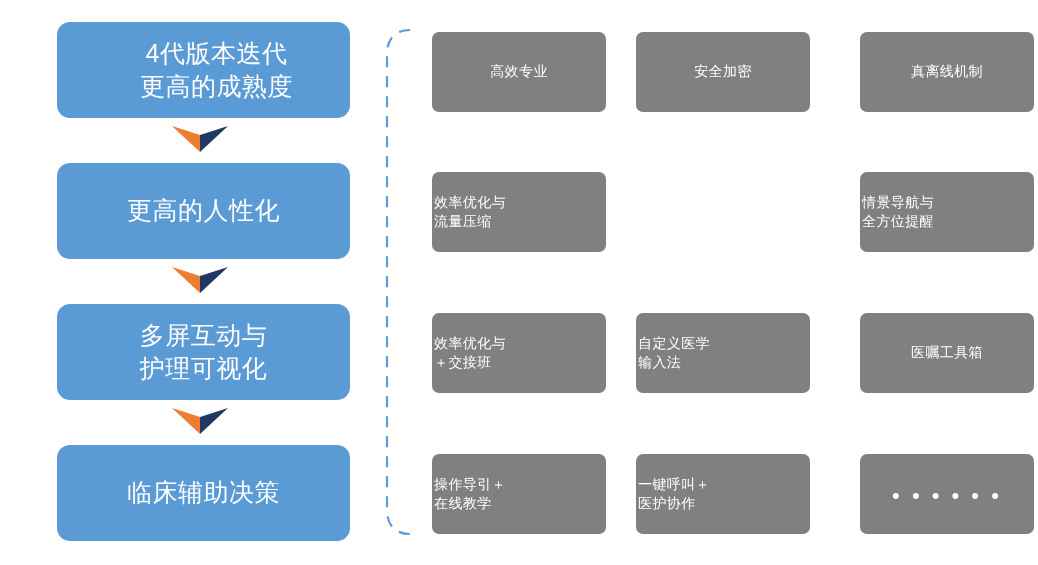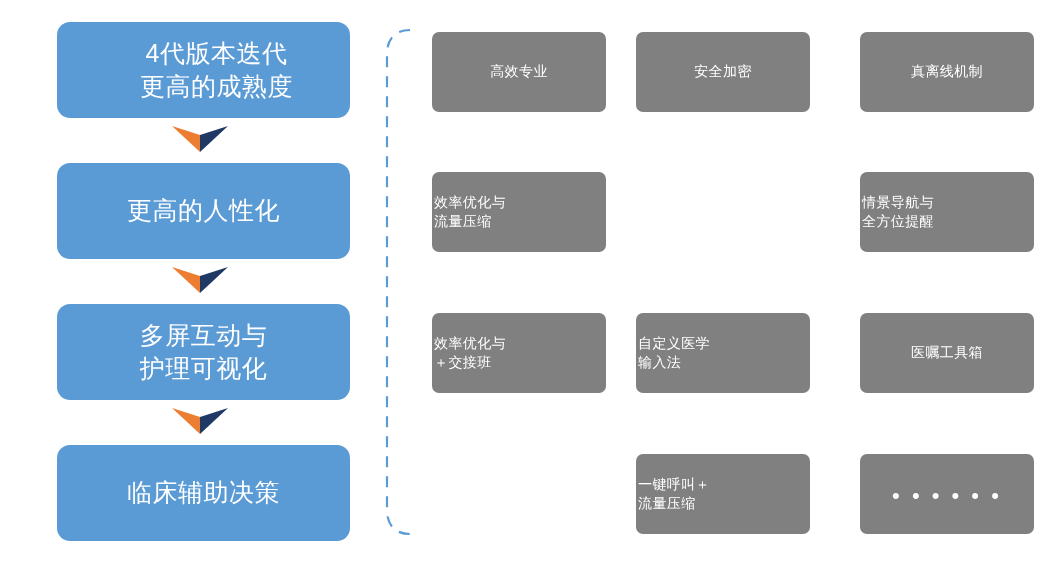--- a/index.html
+++ b/index.html
@@ -219,23 +219,27 @@
 ＋交接班</div>
     </div>
     <div class="feature-box col-1 row-2">
       <div class="feature-text">自定义医学
 输入法</div>
     </div>
     <div class="feature-box col-2 row-2 center-align">
       <div class="feature-text">医嘱工具箱</div>
     </div>
 
+    <div class="feature-box col-0 row-3">
+      <div class="feature-text">操作导引＋
+在线教学</div>
+    </div>
     <div class="feature-box col-1 row-3">
       <div class="feature-text">一键呼叫＋
-流量压缩</div>
+医护协作</div>
     </div>
     <div class="feature-box col-2 row-3 center-align">
       <div class="dots-text">• • • • • •</div>
     </div>
 
   </div>
 
 </div>
 
 </body></html>

